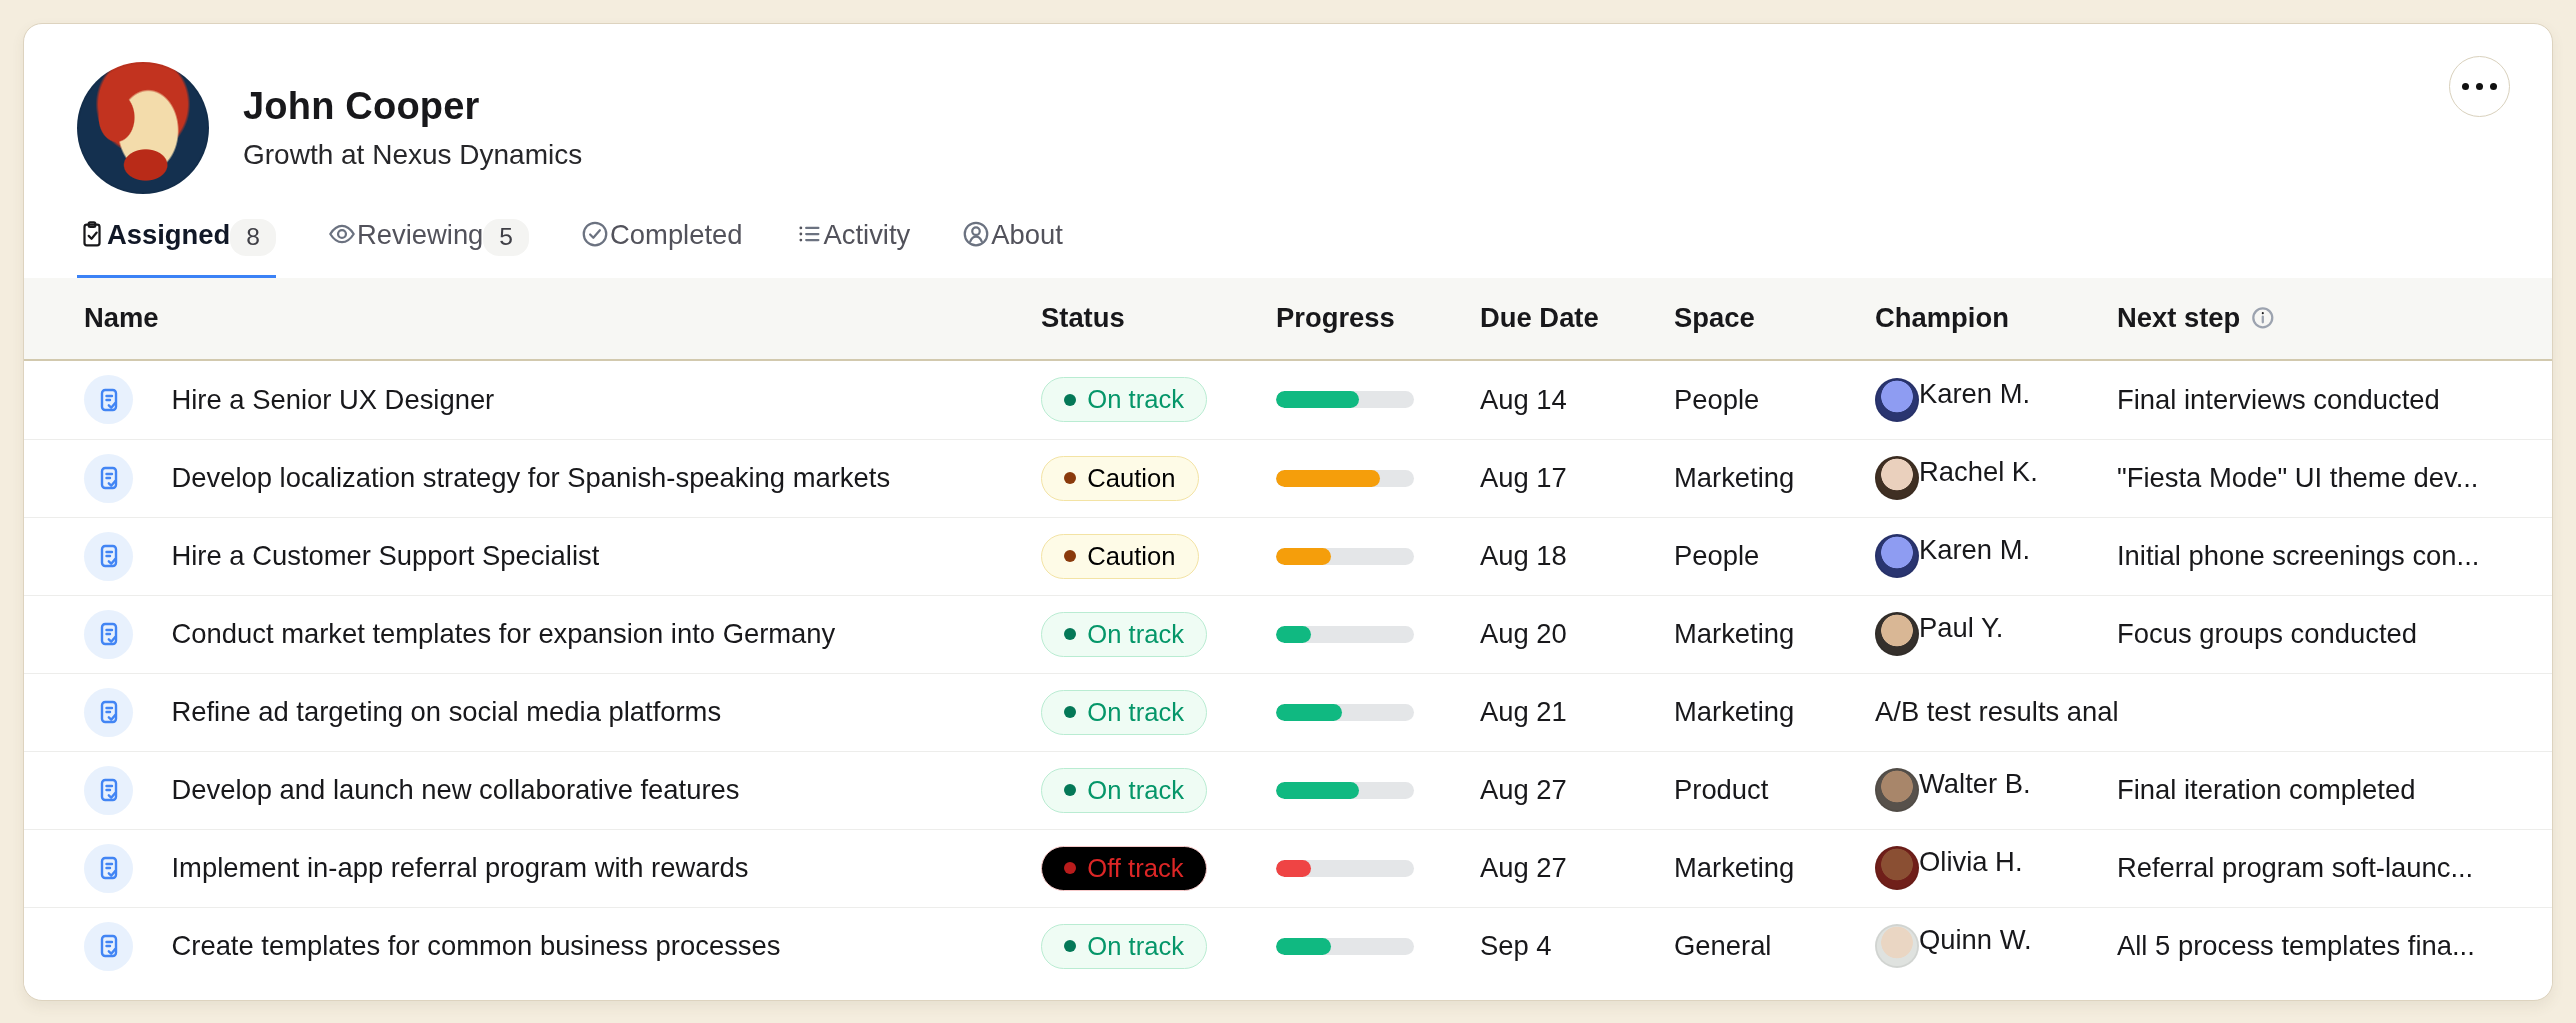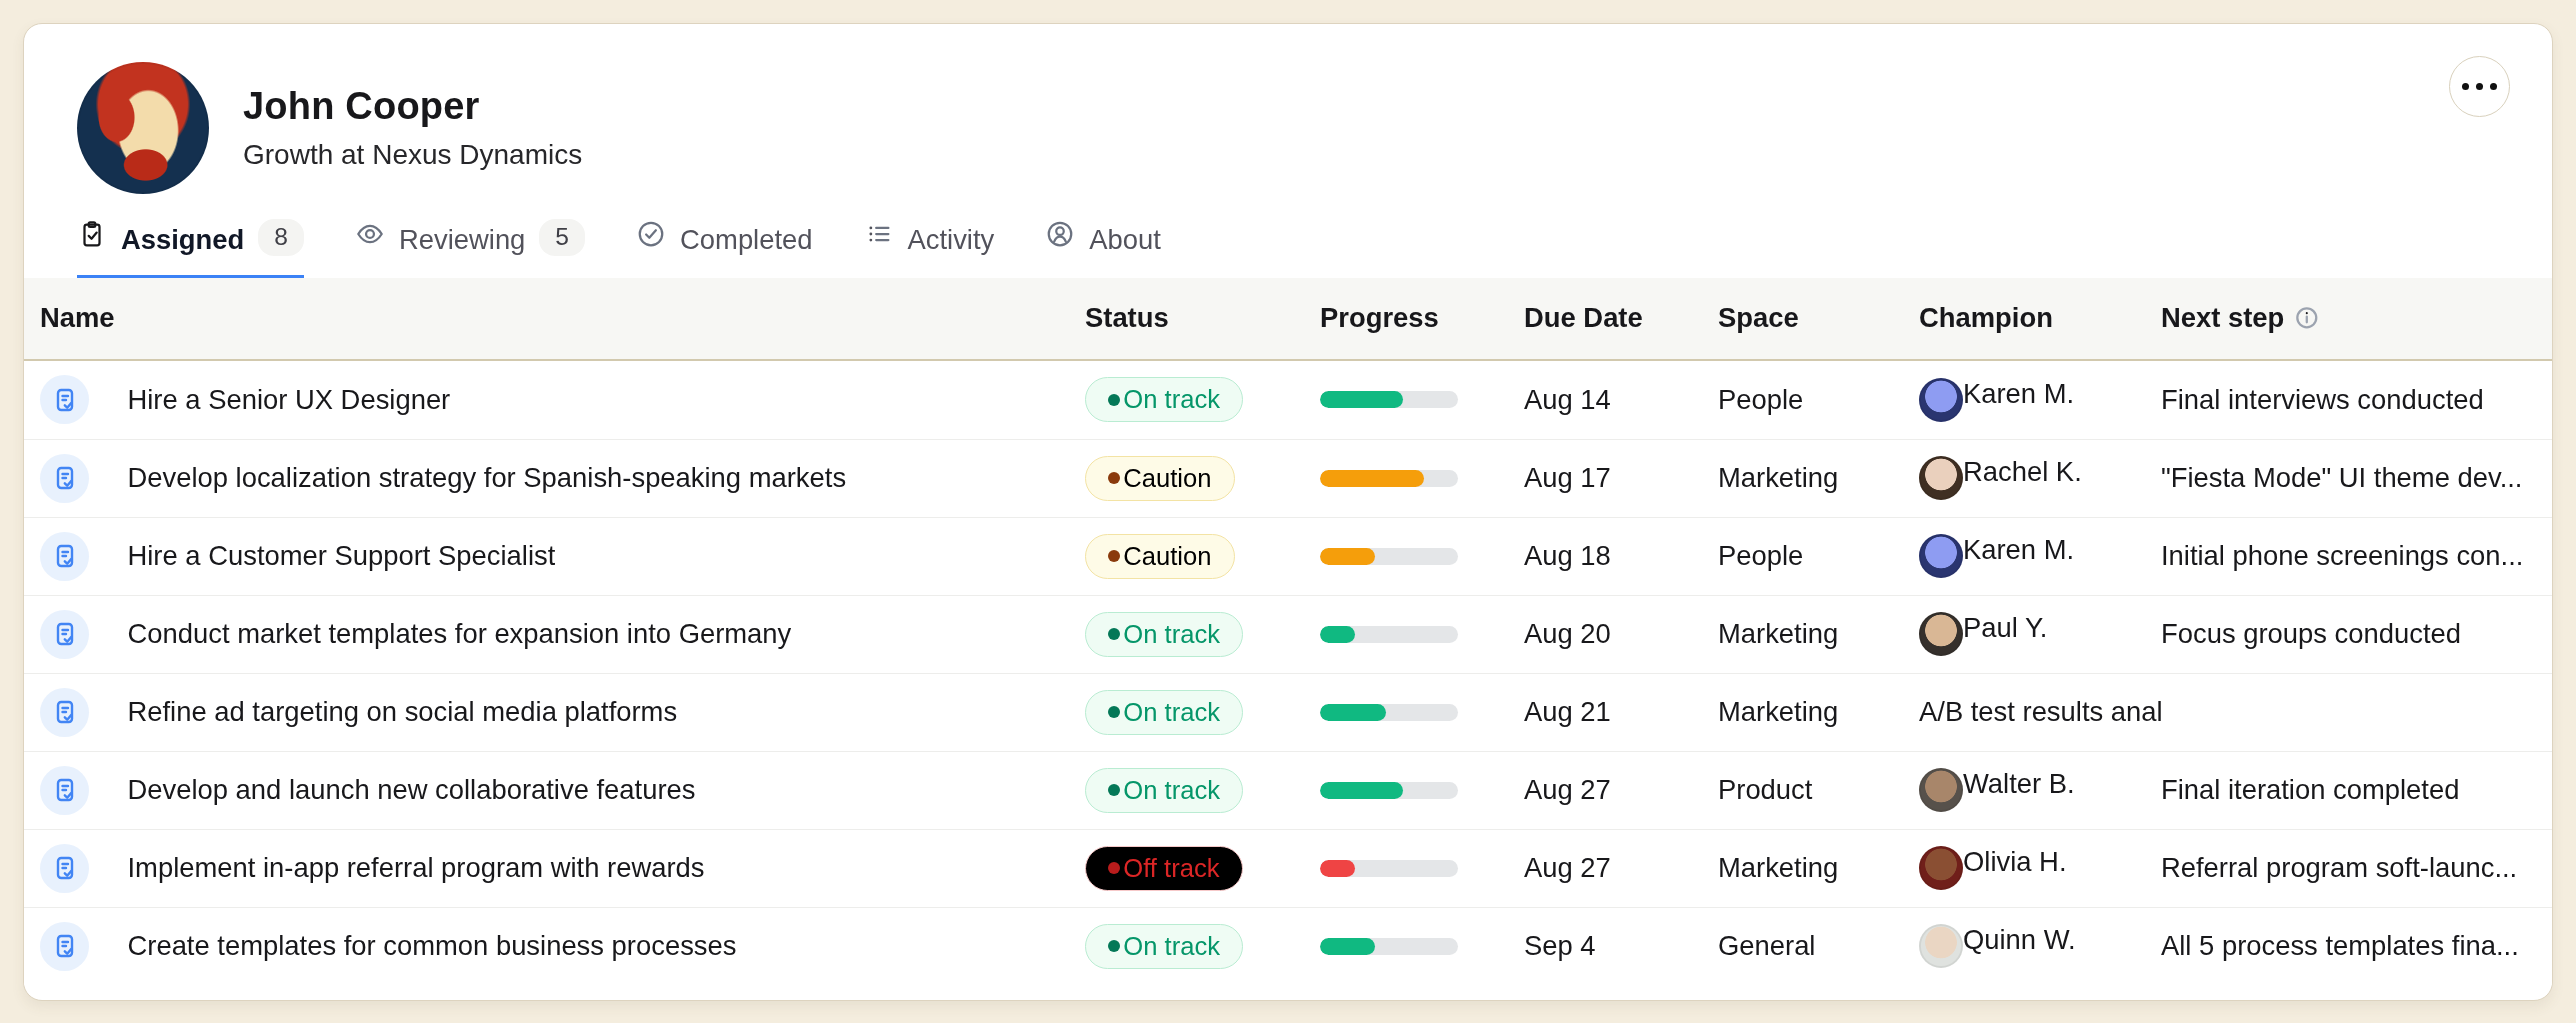--- a/index.html
+++ b/index.html
@@ -48,39 +48,39 @@
     display: flex; align-items: center; justify-content: center; gap: 6.6px;
     cursor: pointer;
   }
   .menu-btn .dot { width: 7.6px; height: 7.6px; border-radius: 50%; background: #111; }
   
   .tabs {
     display: flex; gap: 51px; align-items: flex-end;
     padding: 0 42px 0 53px; margin-top: 24.6px;
   }
   .tab {
-    display: flex; align-items: flex-end; gap: 14px;
+    display: flex; align-items: flex-start; 
     font-size: 27.4px; color: #52525b;
     padding-bottom: 19px; border-bottom: 3.8px solid transparent;
     cursor: pointer;
   }
   .tab svg { width: 30px; height: 30px; stroke: #6b7280; }
   .tab.active { color: #111827; font-weight: bold; border-bottom-color: #3b82f6; }
   .tab.active svg { stroke: #18181b; }
   .tab-badge {
     background: #f4f4f2; color: #3f3f46;
     font-size: 24.6px; font-weight: normal;
     border-radius: 16px; padding: 3.8px 16px; line-height: 1.2;
   }
   
   .grid-cols {
     display: grid;
     grid-template-columns: minmax(0,1fr) 235px 204px 194px 201px 242px 375px;
     align-items: center;
-    padding: 0 16px;
+    padding: 0 60px;
   }
   .table-header {
     background: #f7f7f4;
     height: 83px;
     font-size: 27.4px; font-weight: bold; color: #18181b;
     border-bottom: 2.8px solid #d2c9ae;
   }
   .col-head { display: flex; align-items: center; gap: 9.5px; }
   .info-icon svg { width: 25.6px; height: 25.6px; stroke: #9ca3af; display: block; }
   .row {
@@ -92,21 +92,21 @@
   .name-cell { display: flex; align-items: center; gap: 26.5px; min-width: 0; }
   .task-icon-wrap {
     width: 49px; height: 49px; border-radius: 50%;
     background: #e8f1fd; flex: 0 0 49px;
     display: flex; align-items: center; justify-content: center;
   }
   .task-icon-wrap svg { width: 28px; height: 28px; stroke: #4285f4; }
   .task-name { white-space: nowrap; overflow: hidden; margin-left: 12px; }
   
   .status-badge {
-    display: inline-flex; align-items: center; gap: 3px;
+    display: inline-flex; align-items: center; gap: 11px;
     height: 45px; padding: 0 22px; border-radius: 24px;
     font-size: 25.6px; width: max-content;
   }
   .status-badge .dot { width: 12.3px; height: 12.3px; border-radius: 50%; }
   .status-badge.on-track  { background: #effcf4; border: 1.9px solid #b9ecd2; color: #059669; }
   .status-badge.on-track .dot { background: #047857; }
   .status-badge.caution   { background: #fefbe7; border: 1.9px solid #f3e3a4; color: #000000; }
   .status-badge.caution .dot { background: #8a3a0c; }
   .status-badge.off-track { background: #000000; border: 1.9px solid #f6c9c9; color: #dc2626; }
   .status-badge.off-track .dot { background: #b91c1c; }

